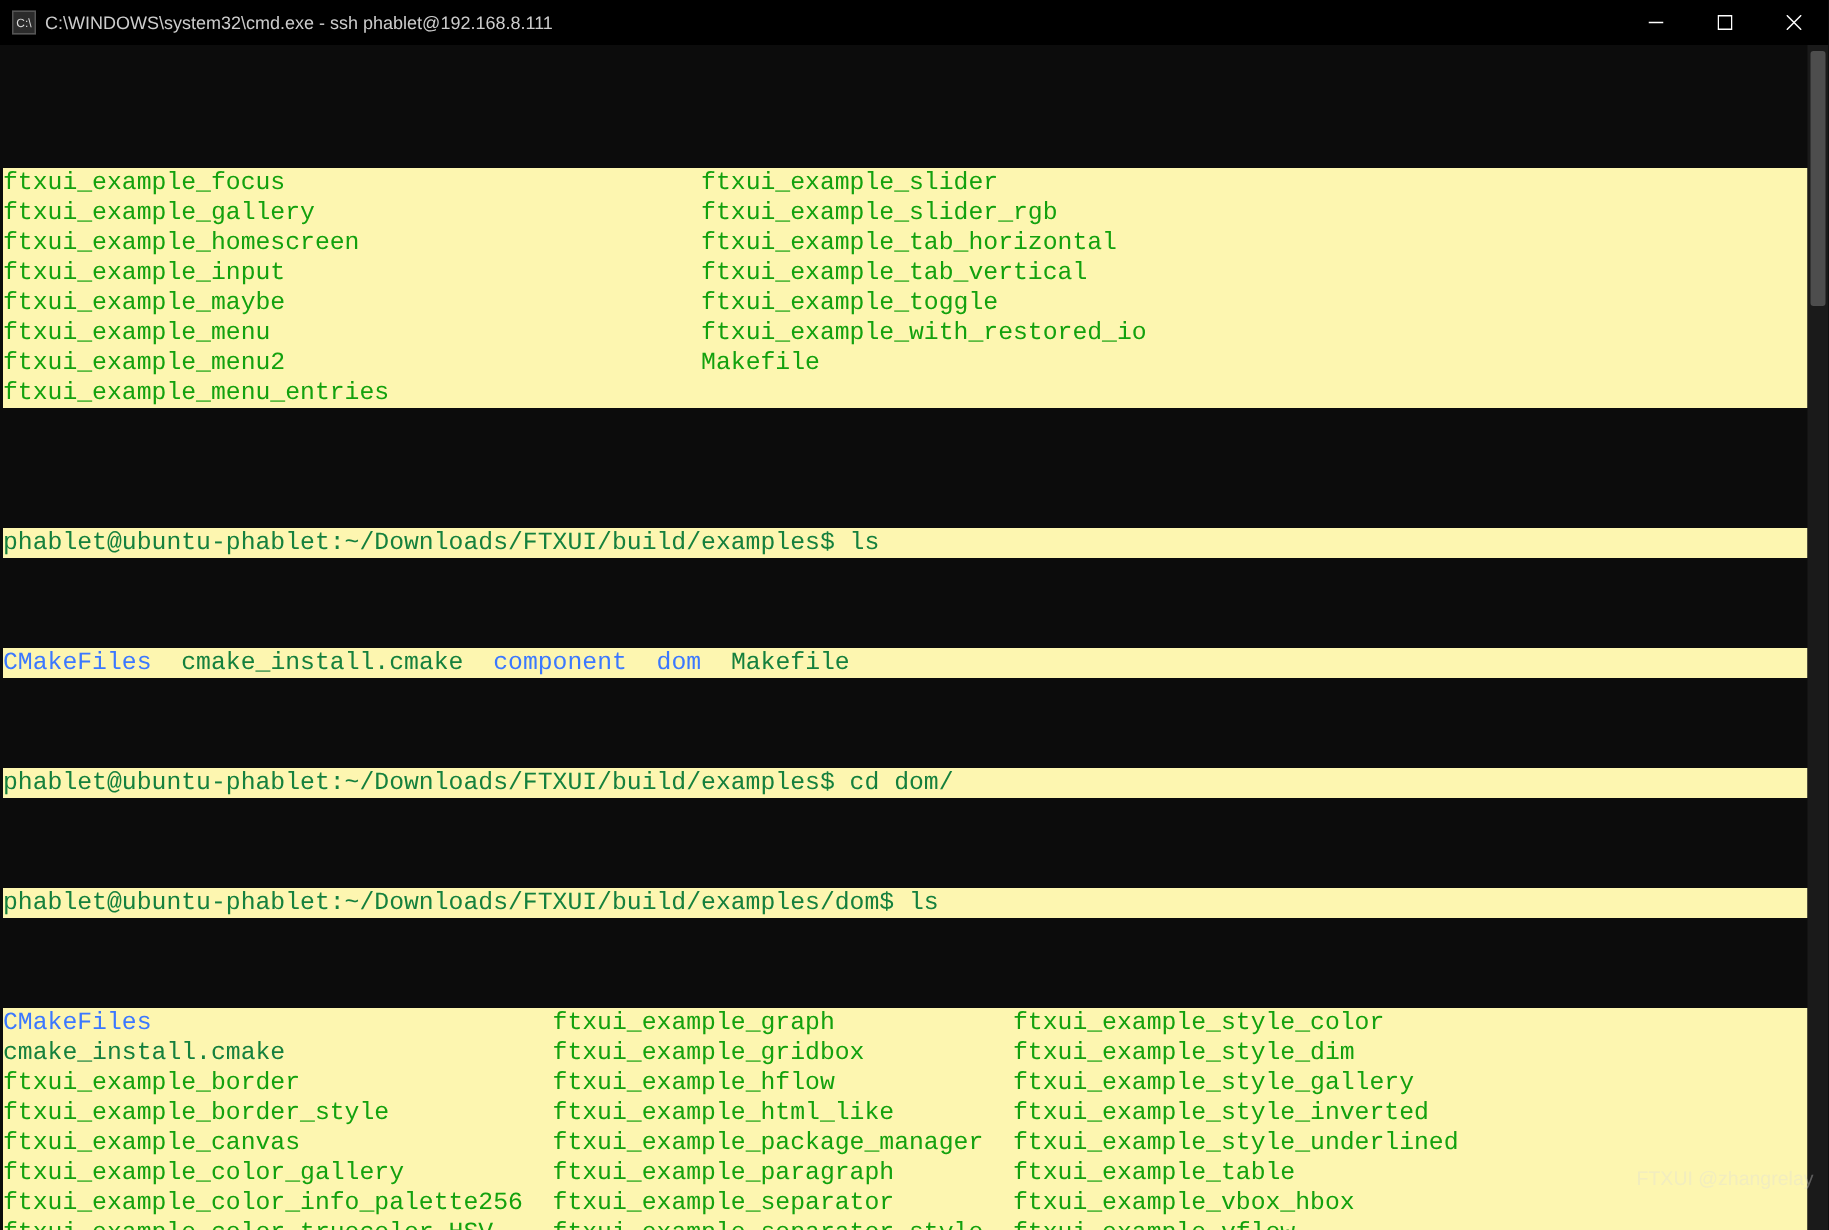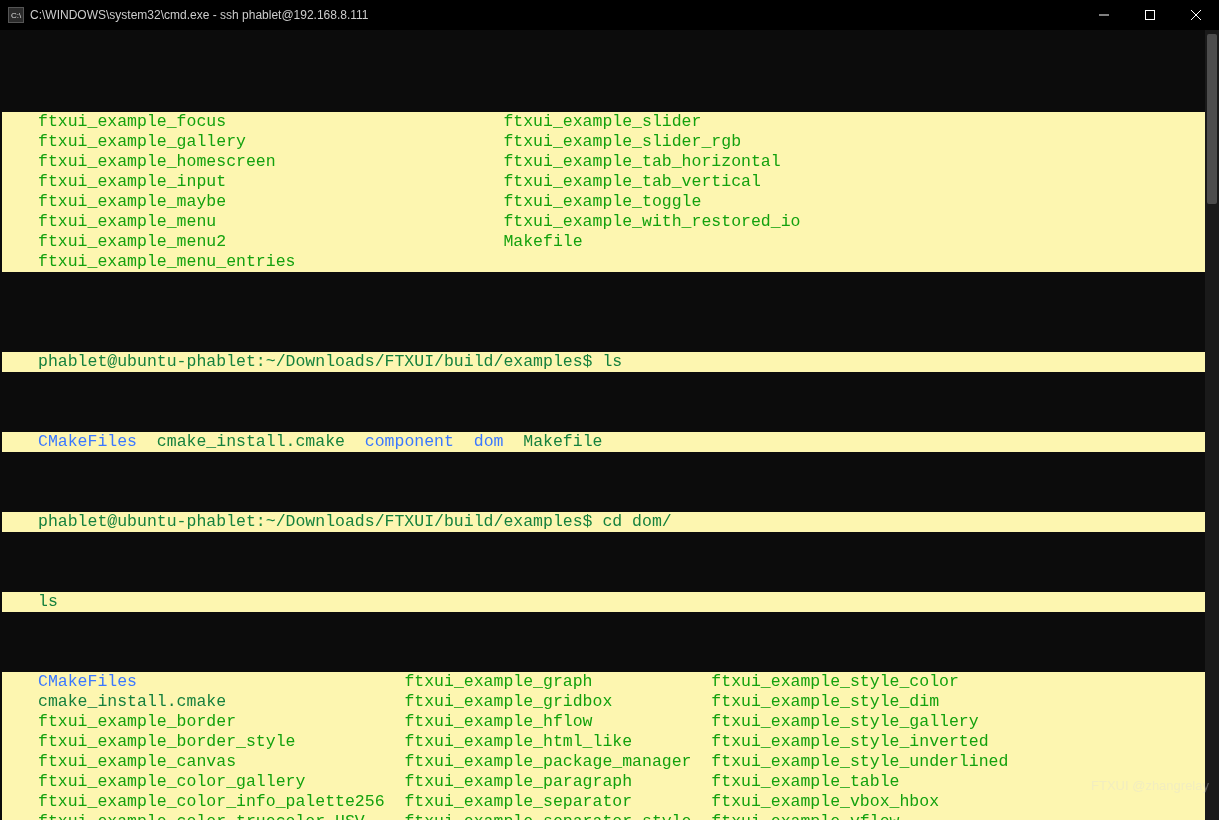--- a/index.html
+++ b/index.html
@@ -59,21 +59,21 @@
     background: #4d4d4d;
     border-radius: 2px;
   }
 
   .content {
     position: absolute;
     left: 0; top: 0; right: 14px;
     padding: 2px 0 0 2px;
     letter-spacing: 0;
   }
-  .row { display: flex; height: 20px; padding-left: 36px; }
+  .row { display: flex; height: 20px; }
   .row.bg-cream { background: #fdf6b0; color: #0c0c0c; }
   .cell { white-space: pre; }
 
   .c-black { color: #15803d; }
   .c-blue  { color: #3b78ff; text-align: right; }
   .c-green { color: #13a10e; }
 
   .watermark {
     position: absolute;
     right: 10px; bottom: 24px;
@@ -121,21 +121,21 @@
       <span class="cell c-black">phablet@ubuntu-phablet:~/Downloads/FTXUI/build/examples$ </span><span class="cell c-black">ls</span>
     </div>
     
     <div class="row bg-cream" id="ls1-out"><span class="cell c-blue">CMakeFiles</span><span class="cell c-black">  </span><span class="cell c-black">cmake_install.cmake</span><span class="cell c-black">  </span><span class="cell c-blue">component</span><span class="cell c-black">  </span><span class="cell c-blue">dom</span><span class="cell c-black">  </span><span class="cell c-black">Makefile</span></div>
     
     <div class="row bg-cream">
       <span class="cell c-black">phablet@ubuntu-phablet:~/Downloads/FTXUI/build/examples$ </span><span class="cell c-black">cd dom/</span>
     </div>
     
     <div class="row bg-cream">
-      <span class="cell c-black">ls</span>
+      <span class="cell c-black">phablet@ubuntu-phablet:~/Downloads/FTXUI/build/examples/dom$ </span><span class="cell c-black">ls</span>
     </div>
     
     <div id="dom-listing"><div class="row bg-cream"><span class="cell c-blue">CMakeFiles                           </span><span class="cell c-green">ftxui_example_graph            </span><span class="cell c-green">ftxui_example_style_color</span></div><div class="row bg-cream"><span class="cell c-black">cmake_install.cmake                  </span><span class="cell c-green">ftxui_example_gridbox          </span><span class="cell c-green">ftxui_example_style_dim</span></div><div class="row bg-cream"><span class="cell c-green">ftxui_example_border                 </span><span class="cell c-green">ftxui_example_hflow            </span><span class="cell c-green">ftxui_example_style_gallery</span></div><div class="row bg-cream"><span class="cell c-green">ftxui_example_border_style           </span><span class="cell c-green">ftxui_example_html_like        </span><span class="cell c-green">ftxui_example_style_inverted</span></div><div class="row bg-cream"><span class="cell c-green">ftxui_example_canvas                 </span><span class="cell c-green">ftxui_example_package_manager  </span><span class="cell c-green">ftxui_example_style_underlined</span></div><div class="row bg-cream"><span class="cell c-green">ftxui_example_color_gallery          </span><span class="cell c-green">ftxui_example_paragraph        </span><span class="cell c-green">ftxui_example_table</span></div><div class="row bg-cream"><span class="cell c-green">ftxui_example_color_info_palette256  </span><span class="cell c-green">ftxui_example_separator        </span><span class="cell c-green">ftxui_example_vbox_hbox</span></div><div class="row bg-cream"><span class="cell c-green">ftxui_example_color_truecolor_HSV    </span><span class="cell c-green">ftxui_example_separator_style  </span><span class="cell c-green">ftxui_example_vflow</span></div></div>
     
     
 
     
     
 
     

